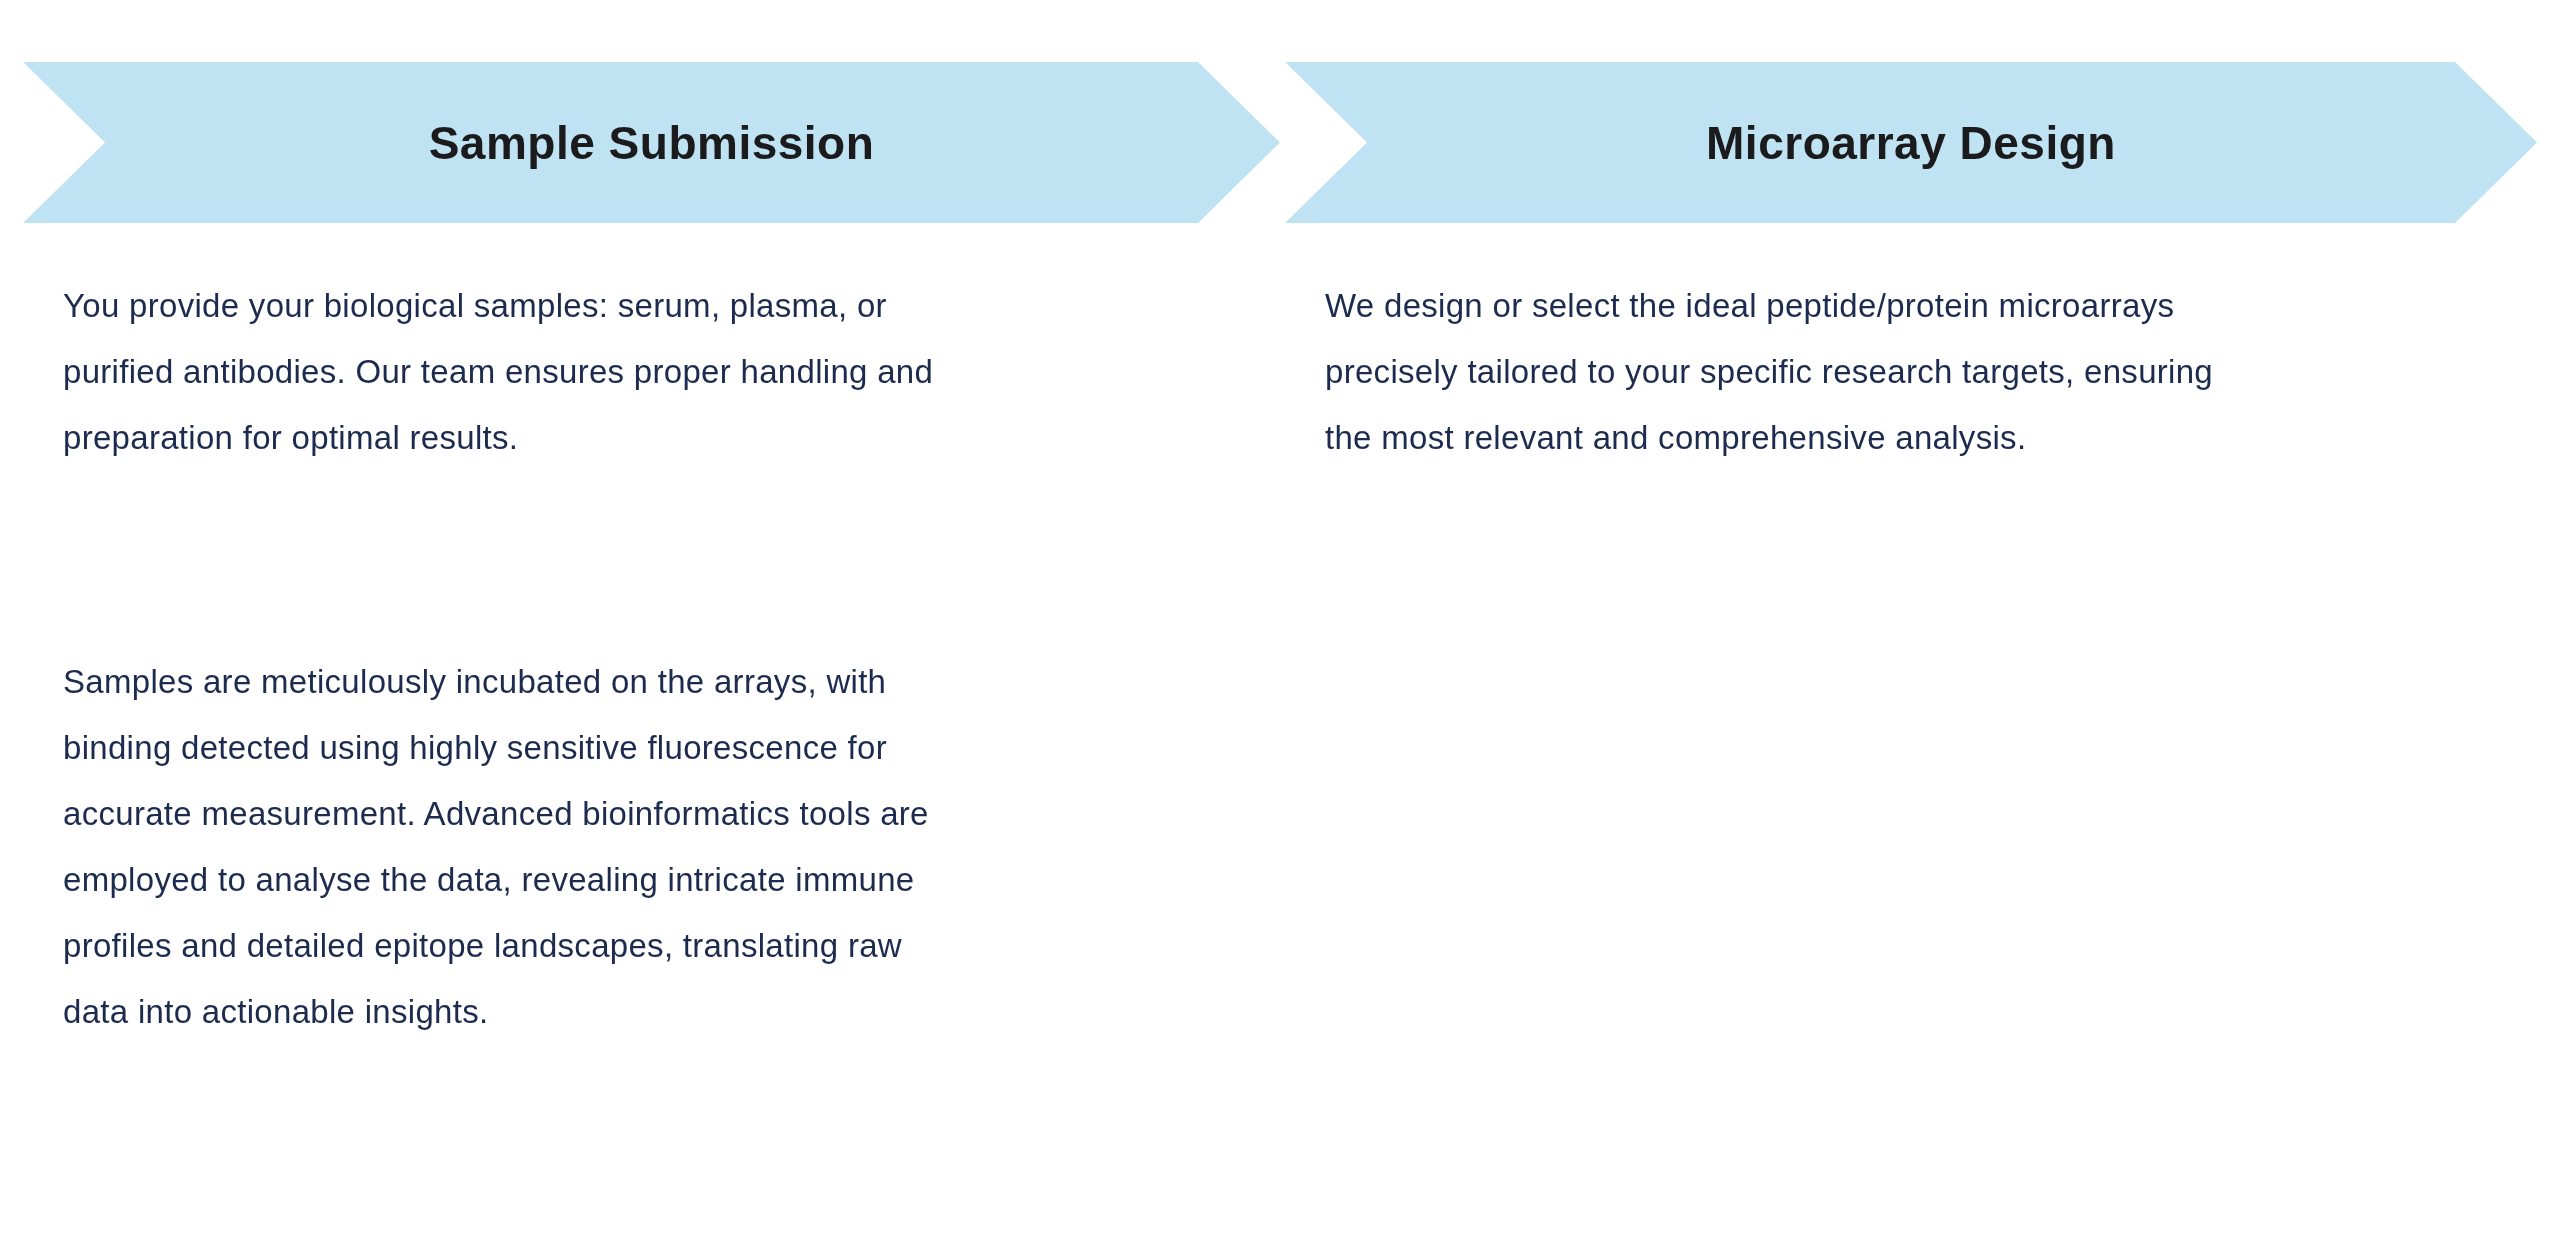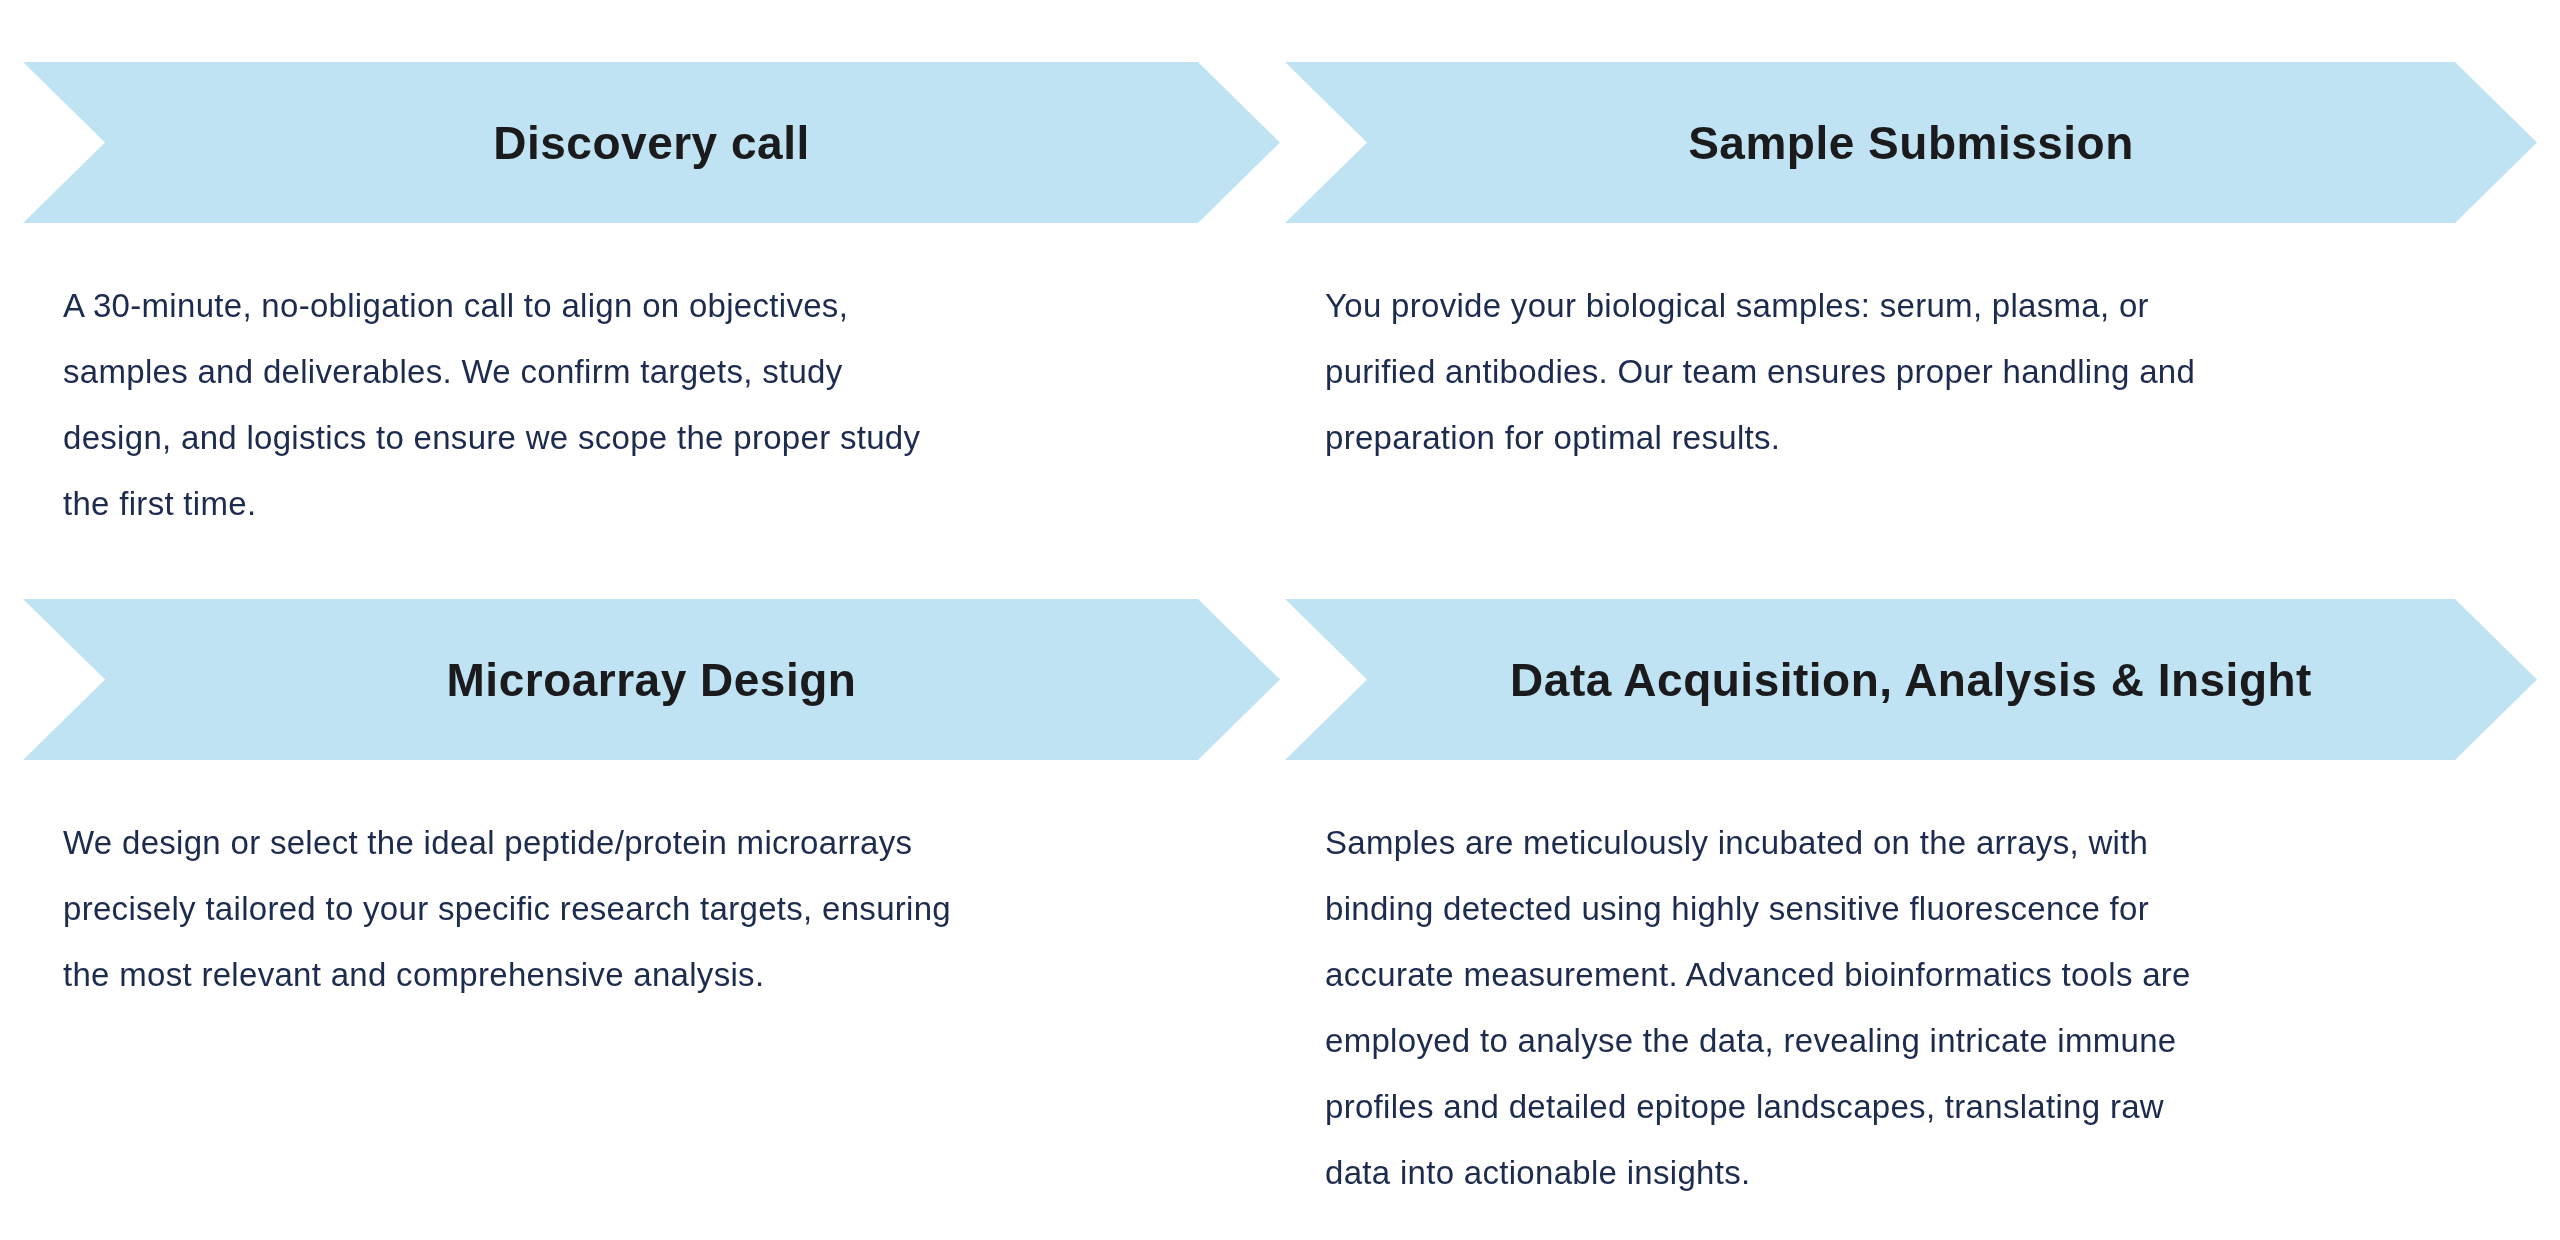--- a/index.html
+++ b/index.html
@@ -47,52 +47,40 @@
     letter-spacing: 0.3px;
     color: #1C2B4E;
     white-space: pre-line;
   }
 </style>
 </head>
 <body>
 
 <div class="process-grid">
 
-  <div class="step-cell">
-    <div class="chevron-banner">
-      <span class="step-title">Discovery call</span>
-    </div>
-    <div class="step-description">A 30-minute, no-obligation call to align on objectives,
-samples and deliverables. We confirm targets, study
-design, and logistics to ensure we scope the proper study
-the first time.</div>
-  </div>
 
   <div class="step-cell">
     <div class="chevron-banner">
       <span class="step-title">Sample Submission</span>
     </div>
     <div class="step-description">You provide your biological samples: serum, plasma, or
 purified antibodies. Our team ensures proper handling and
 preparation for optimal results.</div>
   </div>
 
   <div class="step-cell">
     <div class="chevron-banner">
       <span class="step-title">Microarray Design</span>
     </div>
     <div class="step-description">We design or select the ideal peptide/protein microarrays
 precisely tailored to your specific research targets, ensuring
 the most relevant and comprehensive analysis.</div>
   </div>
 
   <div class="step-cell">
-    <div class="chevron-banner">
-      <span class="step-title">Data Acquisition, Analysis &amp; Insight</span>
-    </div>
     <div class="step-description">Samples are meticulously incubated on the arrays, with
 binding detected using highly sensitive fluorescence for
 accurate measurement. Advanced bioinformatics tools are
 employed to analyse the data, revealing intricate immune
 profiles and detailed epitope landscapes, translating raw
 data into actionable insights.</div>
   </div>
 
 </div>
 

